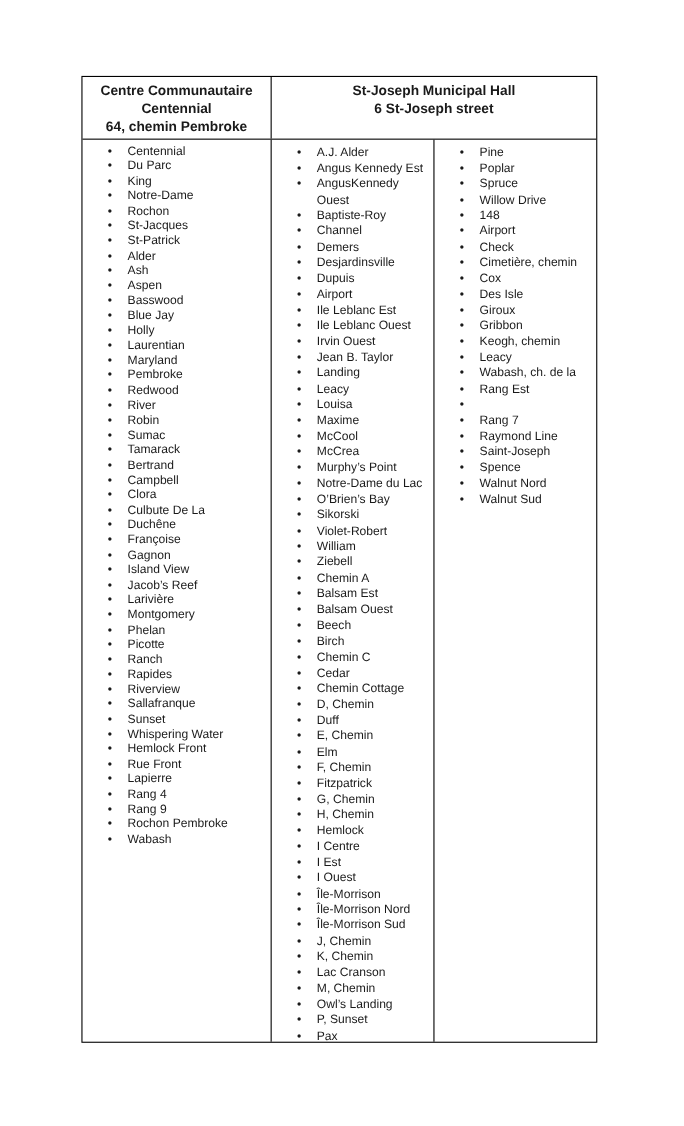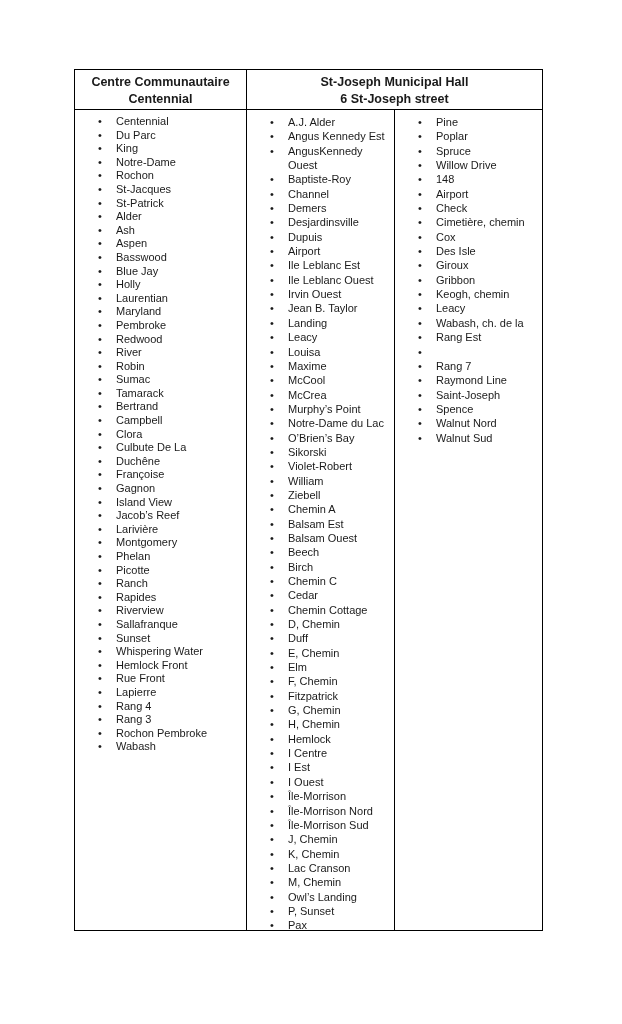--- a/index.html
+++ b/index.html
@@ -69,20 +69,21 @@
   }
 </style>
 </head>
 <body>
 
 <div class="doc-table">
   <div class="header-row">
     <div class="header-cell header-left">
       <div>Centre Communautaire</div>
       <div>Centennial</div>
+      <div>64, chemin Pembroke</div>
     </div>
     <div class="header-cell header-right">
       <div>St-Joseph Municipal Hall</div>
       <div>6 St-Joseph street</div>
     </div>
   </div>
   <div class="body-row">
     <div class="col col-1">
       <ul class="street-list">
           <li>
@@ -256,21 +257,21 @@
           <li>
             <span class="bullet">•</span>
             <span class="item-label">Lapierre</span>
           </li>
           <li>
             <span class="bullet">•</span>
             <span class="item-label">Rang 4</span>
           </li>
           <li>
             <span class="bullet">•</span>
-            <span class="item-label">Rang 3</span>
+            <span class="item-label">Rang 9</span>
           </li>
           <li>
             <span class="bullet">•</span>
             <span class="item-label">Rochon Pembroke</span>
           </li>
           <li>
             <span class="bullet">•</span>
             <span class="item-label">Wabash</span>
           </li>
         </ul>

